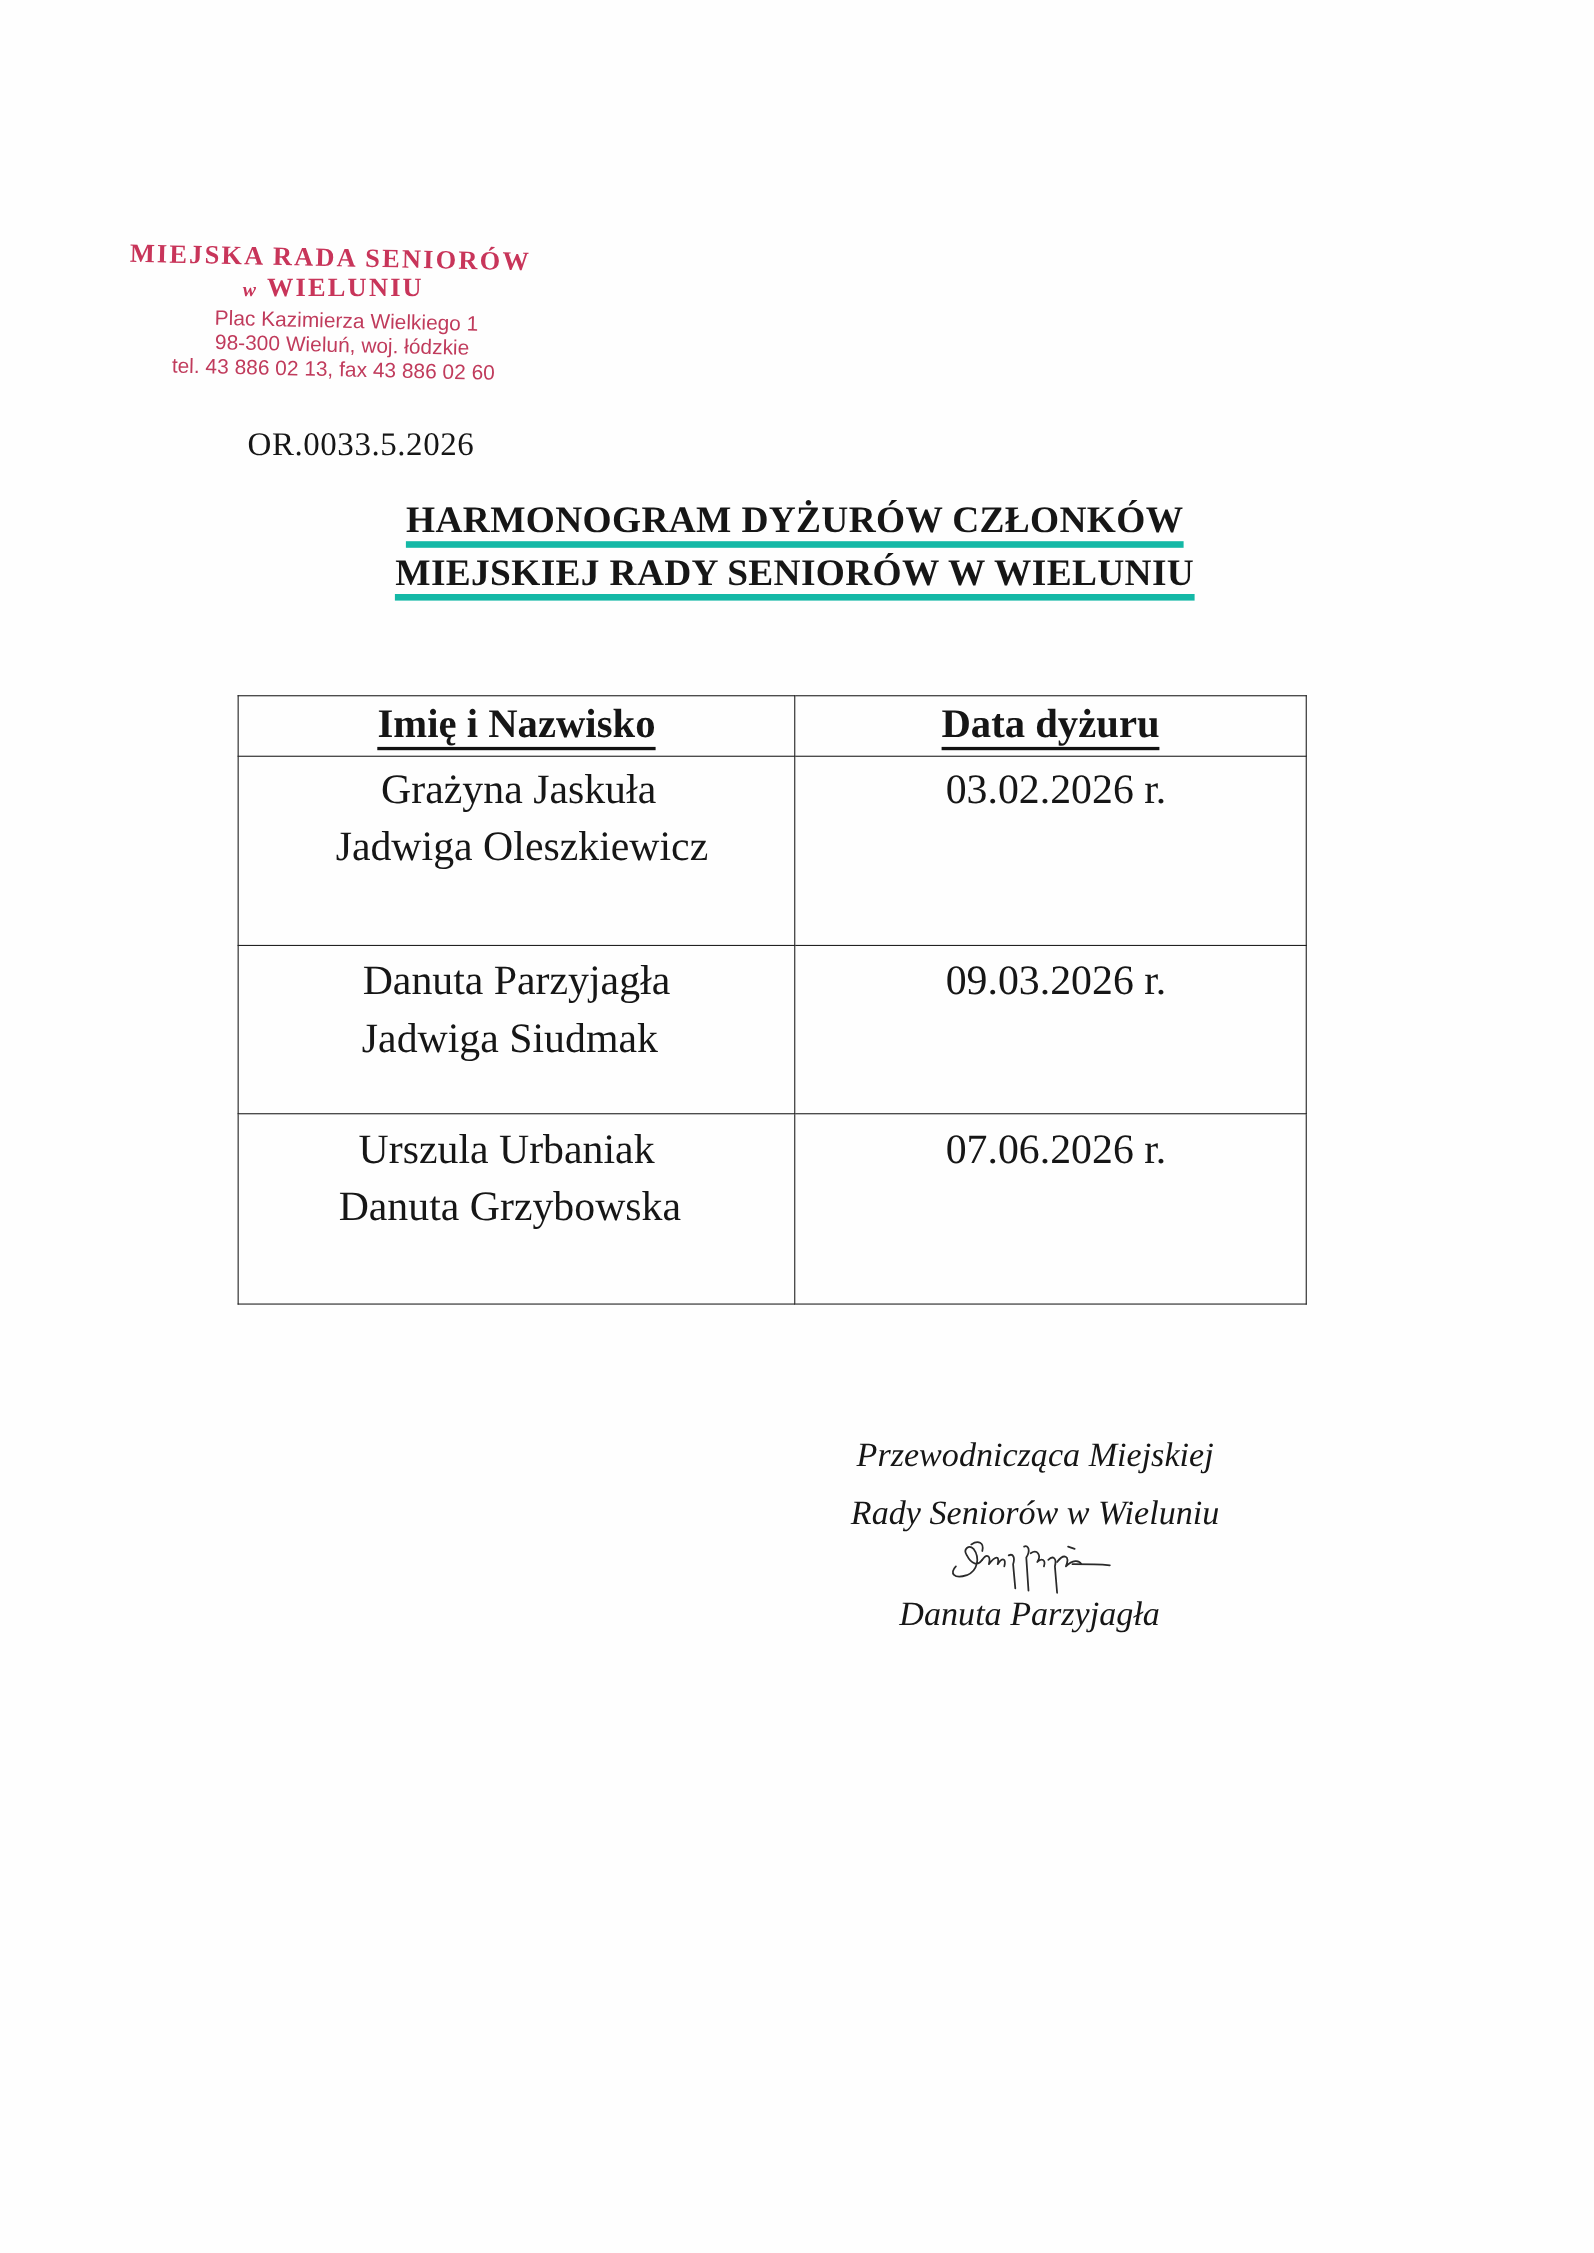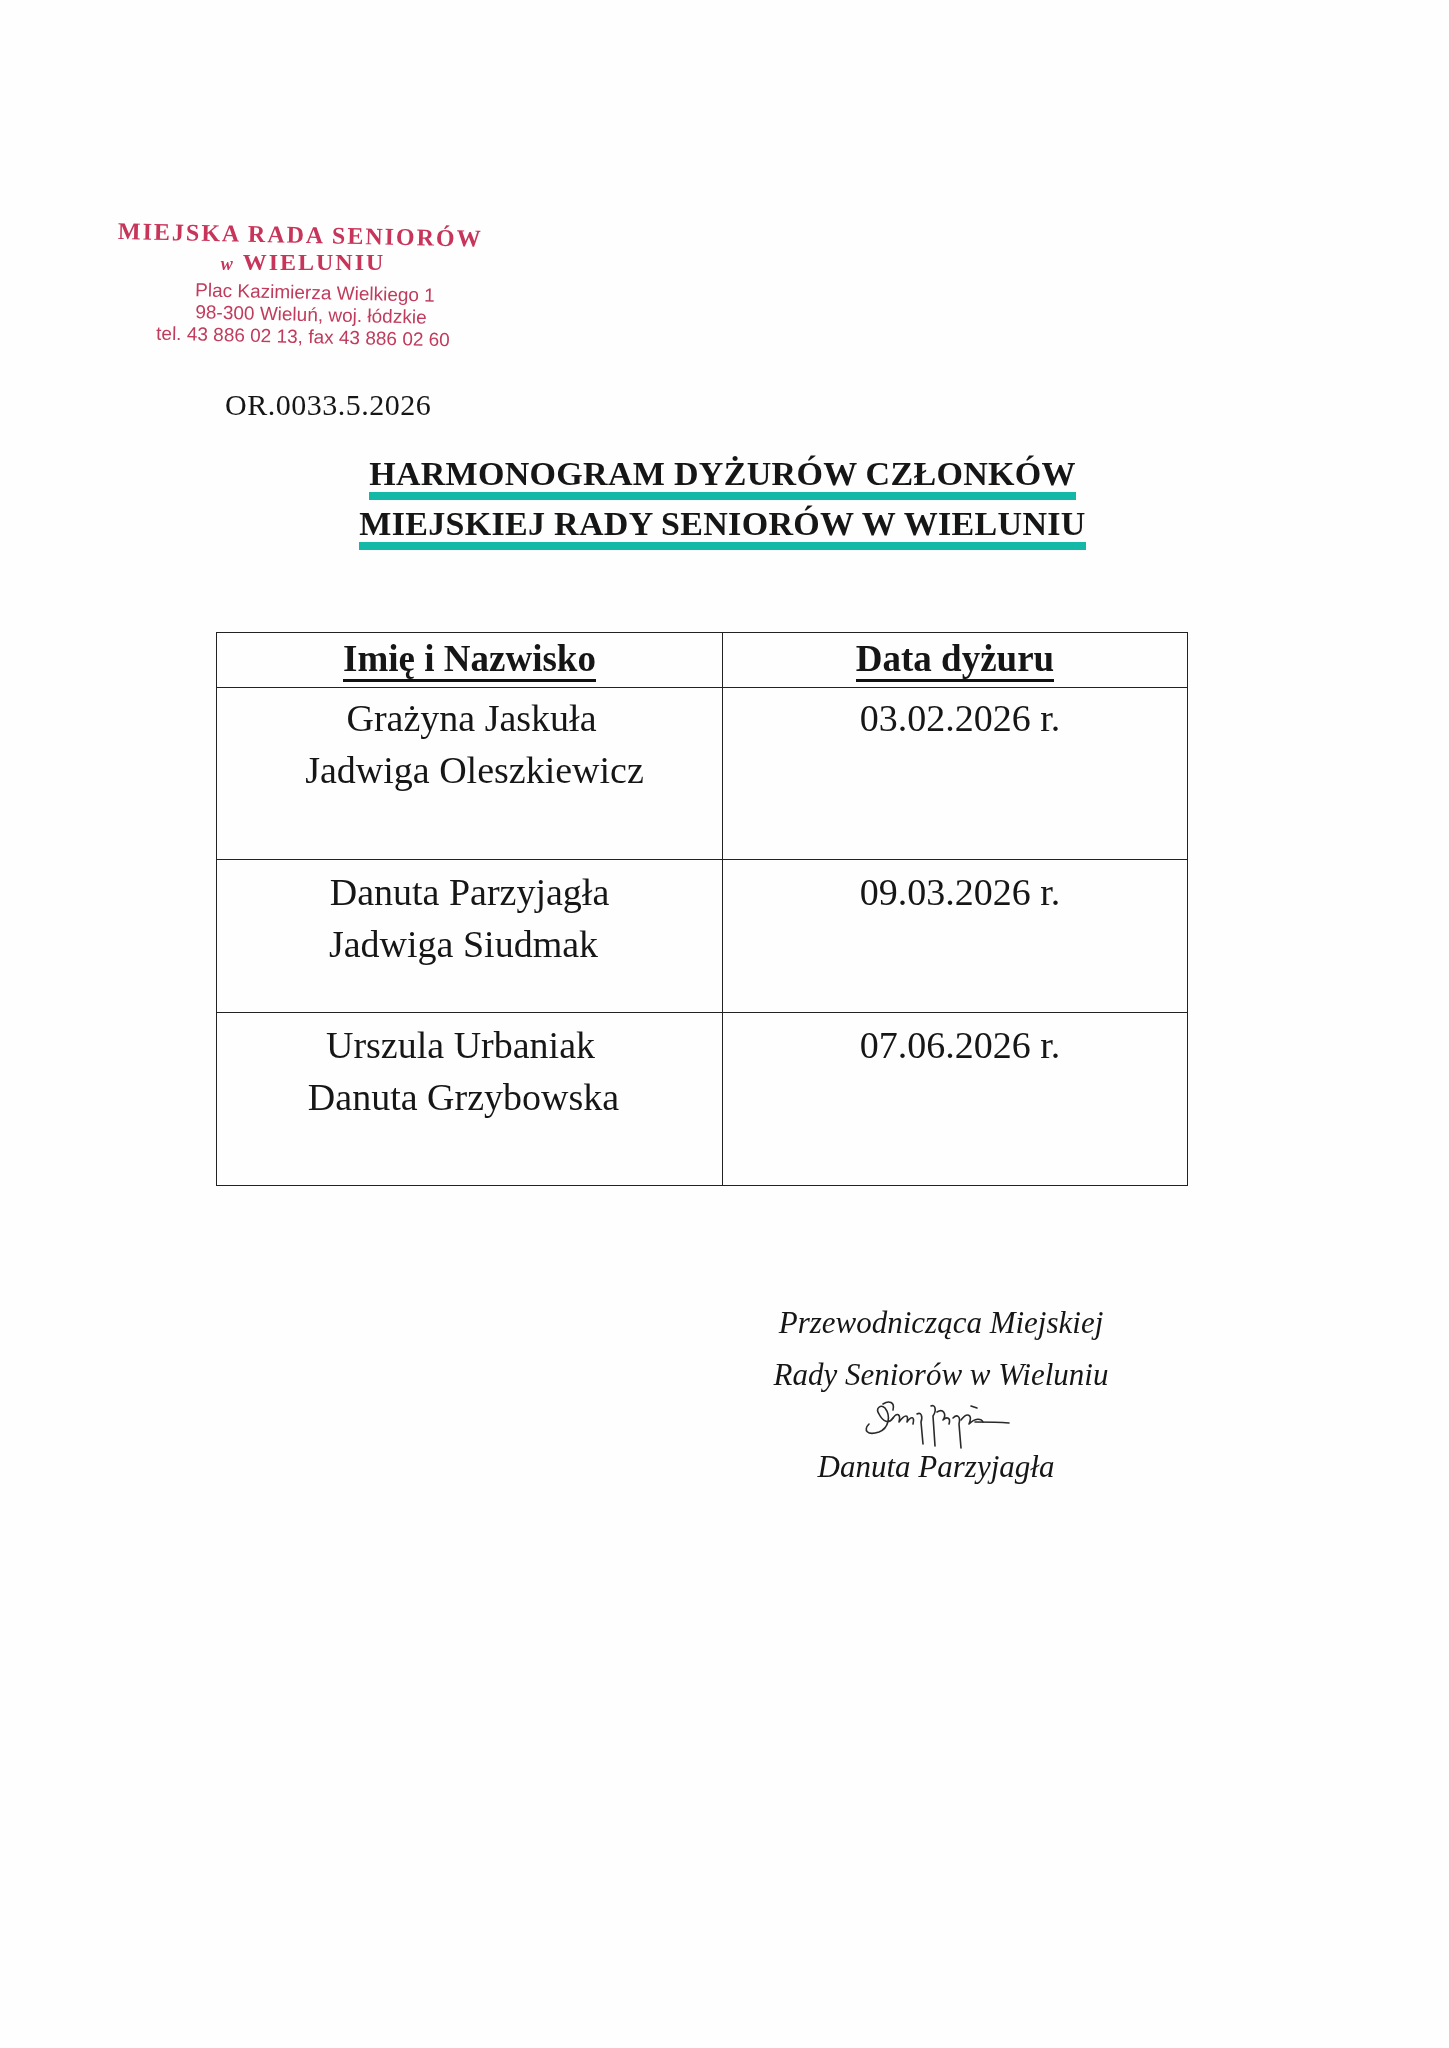--- a/index.html
+++ b/index.html
@@ -16,21 +16,21 @@
   .stamp .s2 .w { font-style:italic; font-size:18px; margin-right:8px; }
   .stamp .addr { font-family:"Liberation Sans", sans-serif; font-size:19px; line-height:22px; color:#c03b5c; }
   .stamp .a1 { margin-top:6px; margin-left:-6px; transform:rotate(1.3deg); }
   .stamp .a2 { margin-left:-14px; transform:rotate(1.3deg); }
   .stamp .a3 { margin-left:-30px; white-space:nowrap; transform:rotate(1.3deg); }
 
   .refno { position:absolute; left:225px; top:388px; font-size:30px; letter-spacing:0.5px; }
 
   .title { position:absolute; left:300px; top:450px; width:845px; text-align:center; font-weight:bold;
            font-size:34px; line-height:47px; }
-  .title span { display:inline-block; border-bottom:8px solid #14b8a6; line-height:36px; letter-spacing:0.3px; }
+  .title span { display:inline-block; border-bottom:6px solid #14b8a6; line-height:36px; letter-spacing:0.3px; }
 
   table.sched { position:absolute; left:216px; top:632px; width:972px; border-collapse:collapse; }
   table.sched td, table.sched th { border:1.5px solid #222; padding:0; vertical-align:top; text-align:center; }
   table.sched th { height:54px; font-weight:bold; font-size:37px; }
   table.sched th span { display:inline-block; border-bottom:3px solid #111; line-height:40px; margin-top:6px; }
   table.sched td { font-size:38px; line-height:52px; }
   table.sched td .inner { padding-top:4px; }
   .c1 { width:505px;margin-top:31px; }
   .r1 { height:172px; }
   .r2 { height:153px; }

